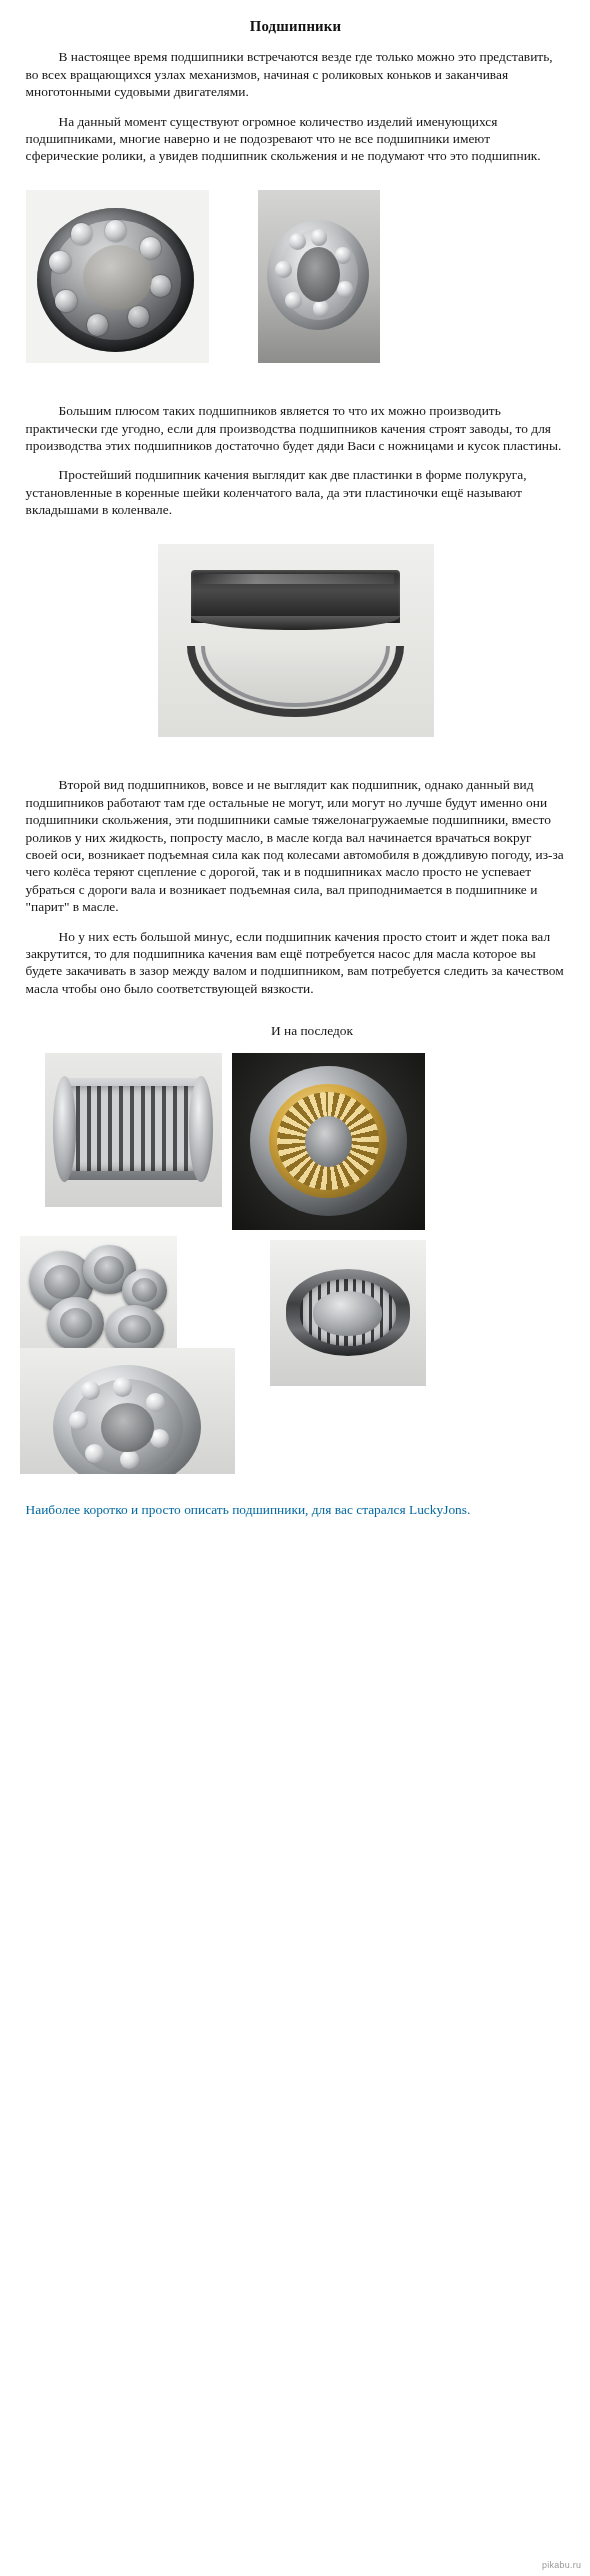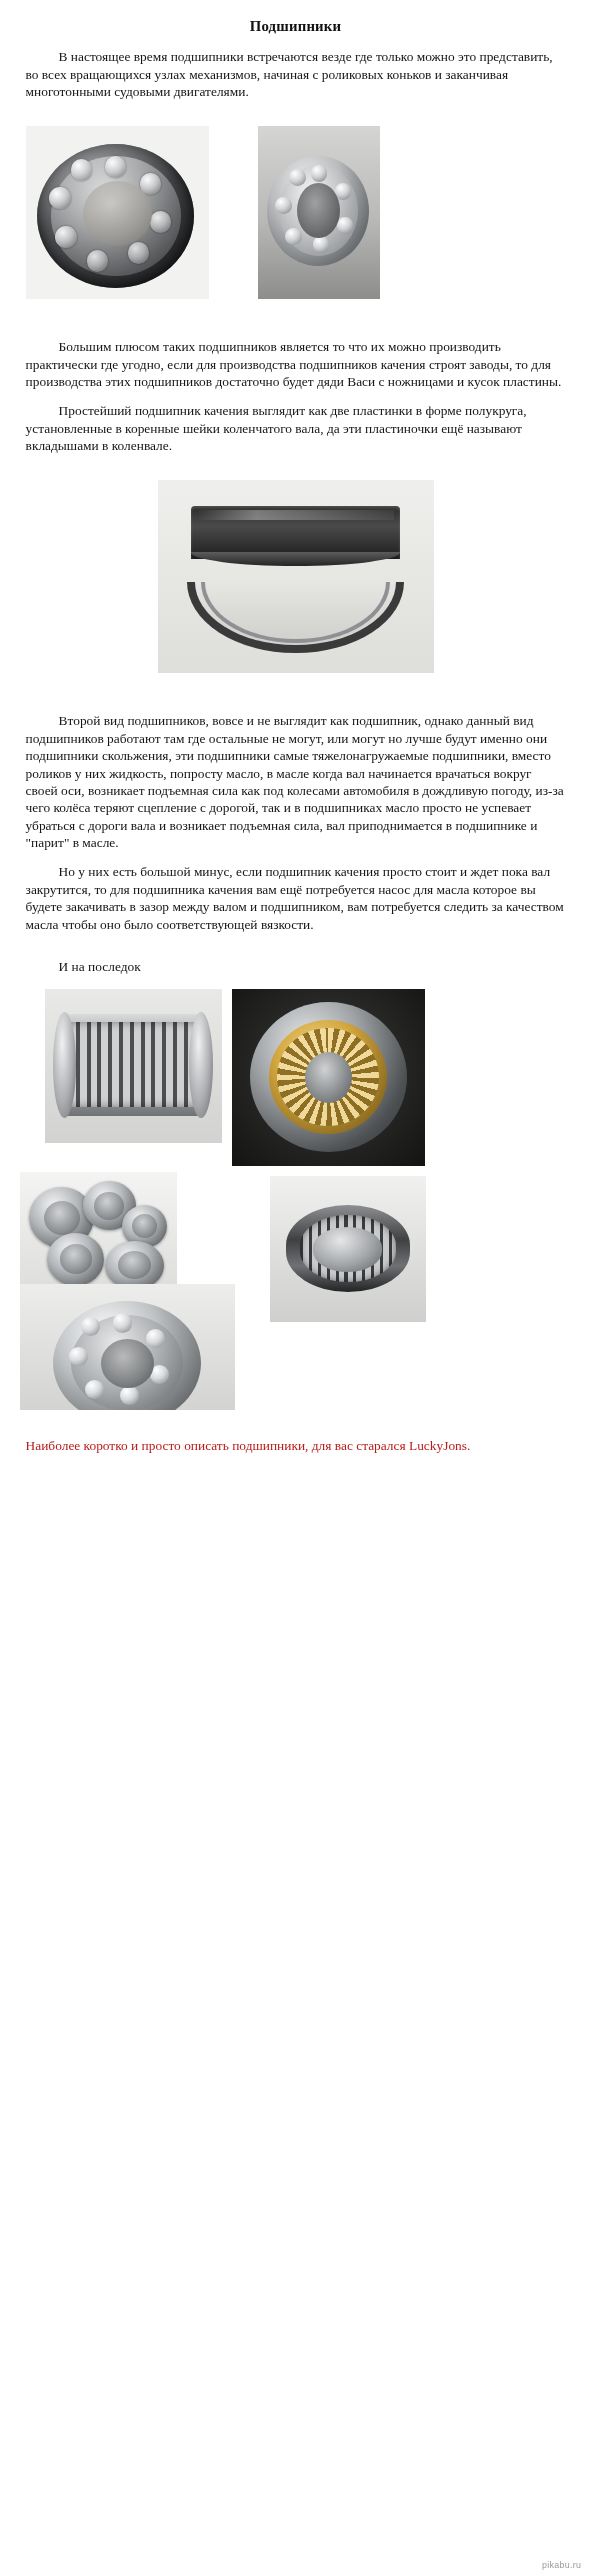--- a/index.html
+++ b/index.html
@@ -320,48 +320,50 @@
     position:absolute;
     border-radius: 50%;
     background: radial-gradient(circle at 34% 28%, #ffffff 0%, #d7d9db 45%, #7c7f82 100%);
   }
 
   
   .footer-text {
     padding: 0 25.6px;
     font-size: 13.4px;
     line-height: 1.35;
-    color: #b91c1c;
+    color: #0369a1;
   }
   .footer-text p { margin: 0 0 9.8px 0; text-indent: 0; }
   .watermark {
     position: absolute;
     right: 9.8px;
     bottom: 5.9px;
     font-family: "Liberation Sans", sans-serif;
     font-size: 8.9px;
     color: #9a9a9a;
     letter-spacing: 0.3px;
   }
   .label-line {
     padding: 0 25.6px;
     font-size: 13.4px;
     color: #151515;
     text-indent: 33px;
+    text-align: center;
   }
 </style>
 </head>
 <body>
 
 <div class="page">
 
   <h1 class="title">Подшипники</h1>
 
   <div class="body-text">
     <p>В настоящее время подшипники встречаются везде где только можно это представить, во всех вращающихся узлах механизмов, начиная с  роликовых коньков и заканчивая многотонными судовыми двигателями.</p>
+    <p>На данный момент существуют огромное количество изделий именующихся подшипниками, многие наверно и не подозревают что не все подшипники имеют сферические ролики, а увидев подшипник скольжения и не подумают что это подшипник.</p>
   </div>
 
   <div class="gap-sm"></div>
 
   <div class="figure-row">
     <div class="photo fig1a">
       <div class="photo-inner">
         <div class="outer"></div>
         <div class="race"></div>
         <div class="ball" style="left:79px;top:29.5px;width:21.7px;height:21.7px;"></div>

